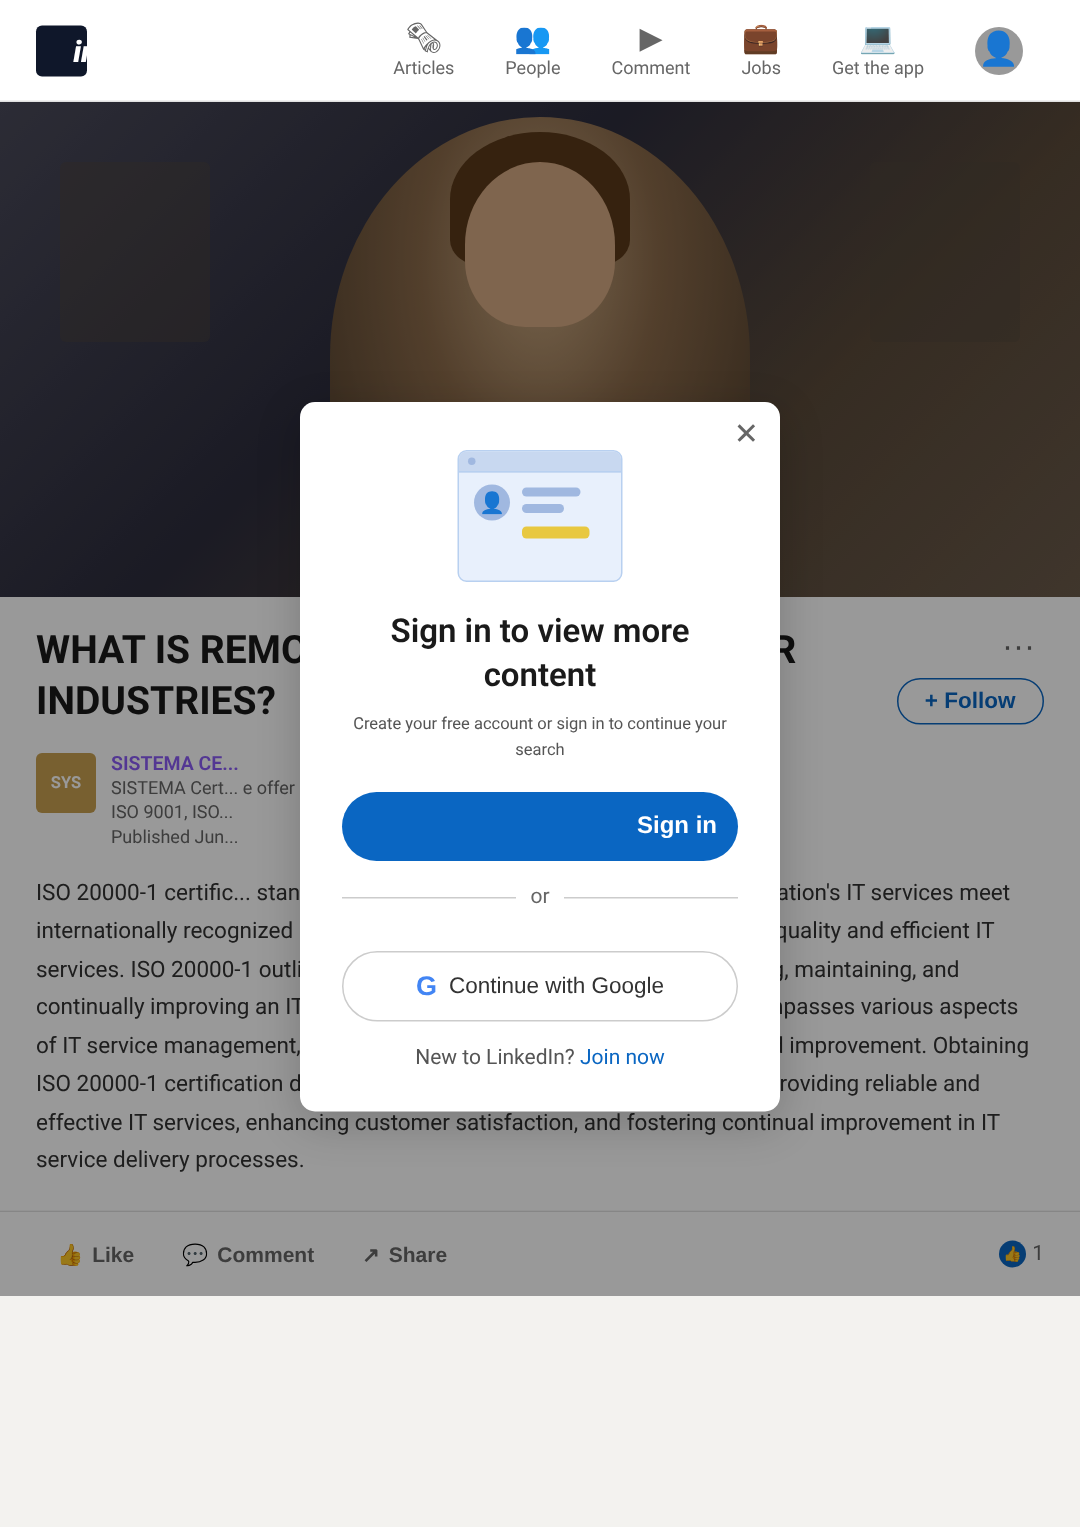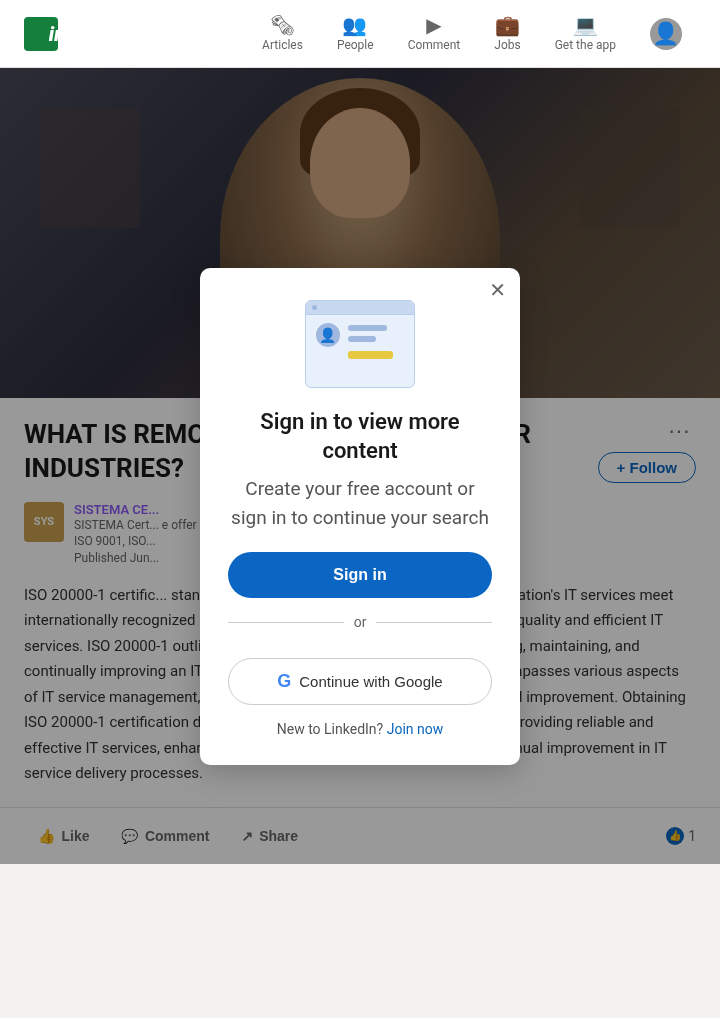--- a/index.html
+++ b/index.html
@@ -19,21 +19,21 @@
       height: 68px;
       display: flex;
       align-items: center;
       padding: 0 24px;
       position: relative;
       z-index: 10;
     }
     .navbar-logo {
       width: 34px;
       height: 34px;
-      background: #15803d;
+      background: #0f172a;
       border-radius: 4px;
       display: flex;
       align-items: center;
       justify-content: center;
       color: #fff;
       font-weight: 900;
       font-size: 20px;
       font-style: italic;
       flex-shrink: 0;
       padding-left: 32px;
@@ -359,37 +359,38 @@
     }
     .modal-title {
       font-size: 22px;
       font-weight: 600;
       color: #1a1a1a;
       text-align: center;
       margin-bottom: 10px;
       line-height: 1.3;
     }
     .modal-subtitle {
-      font-size: 19px;
+      font-size: 11px;
       color: #555;
       text-align: center;
       margin-bottom: 20px;
       line-height: 1.5;
     }
     .modal-signin-btn {
       width: 100%;
       background: #0a66c2;
       color: #fff;
       border: none;
       border-radius: 24px;
       padding: 14px;
       font-size: 16px;
       font-weight: 600;
       cursor: pointer;
       margin-bottom: 16px;
+      text-align: right;
     }
     .modal-divider {
       display: flex;
       align-items: center;
       gap: 10px;
       margin-bottom: 28px;
     }
     .modal-divider-line {
       flex: 1;
       height: 1px;

